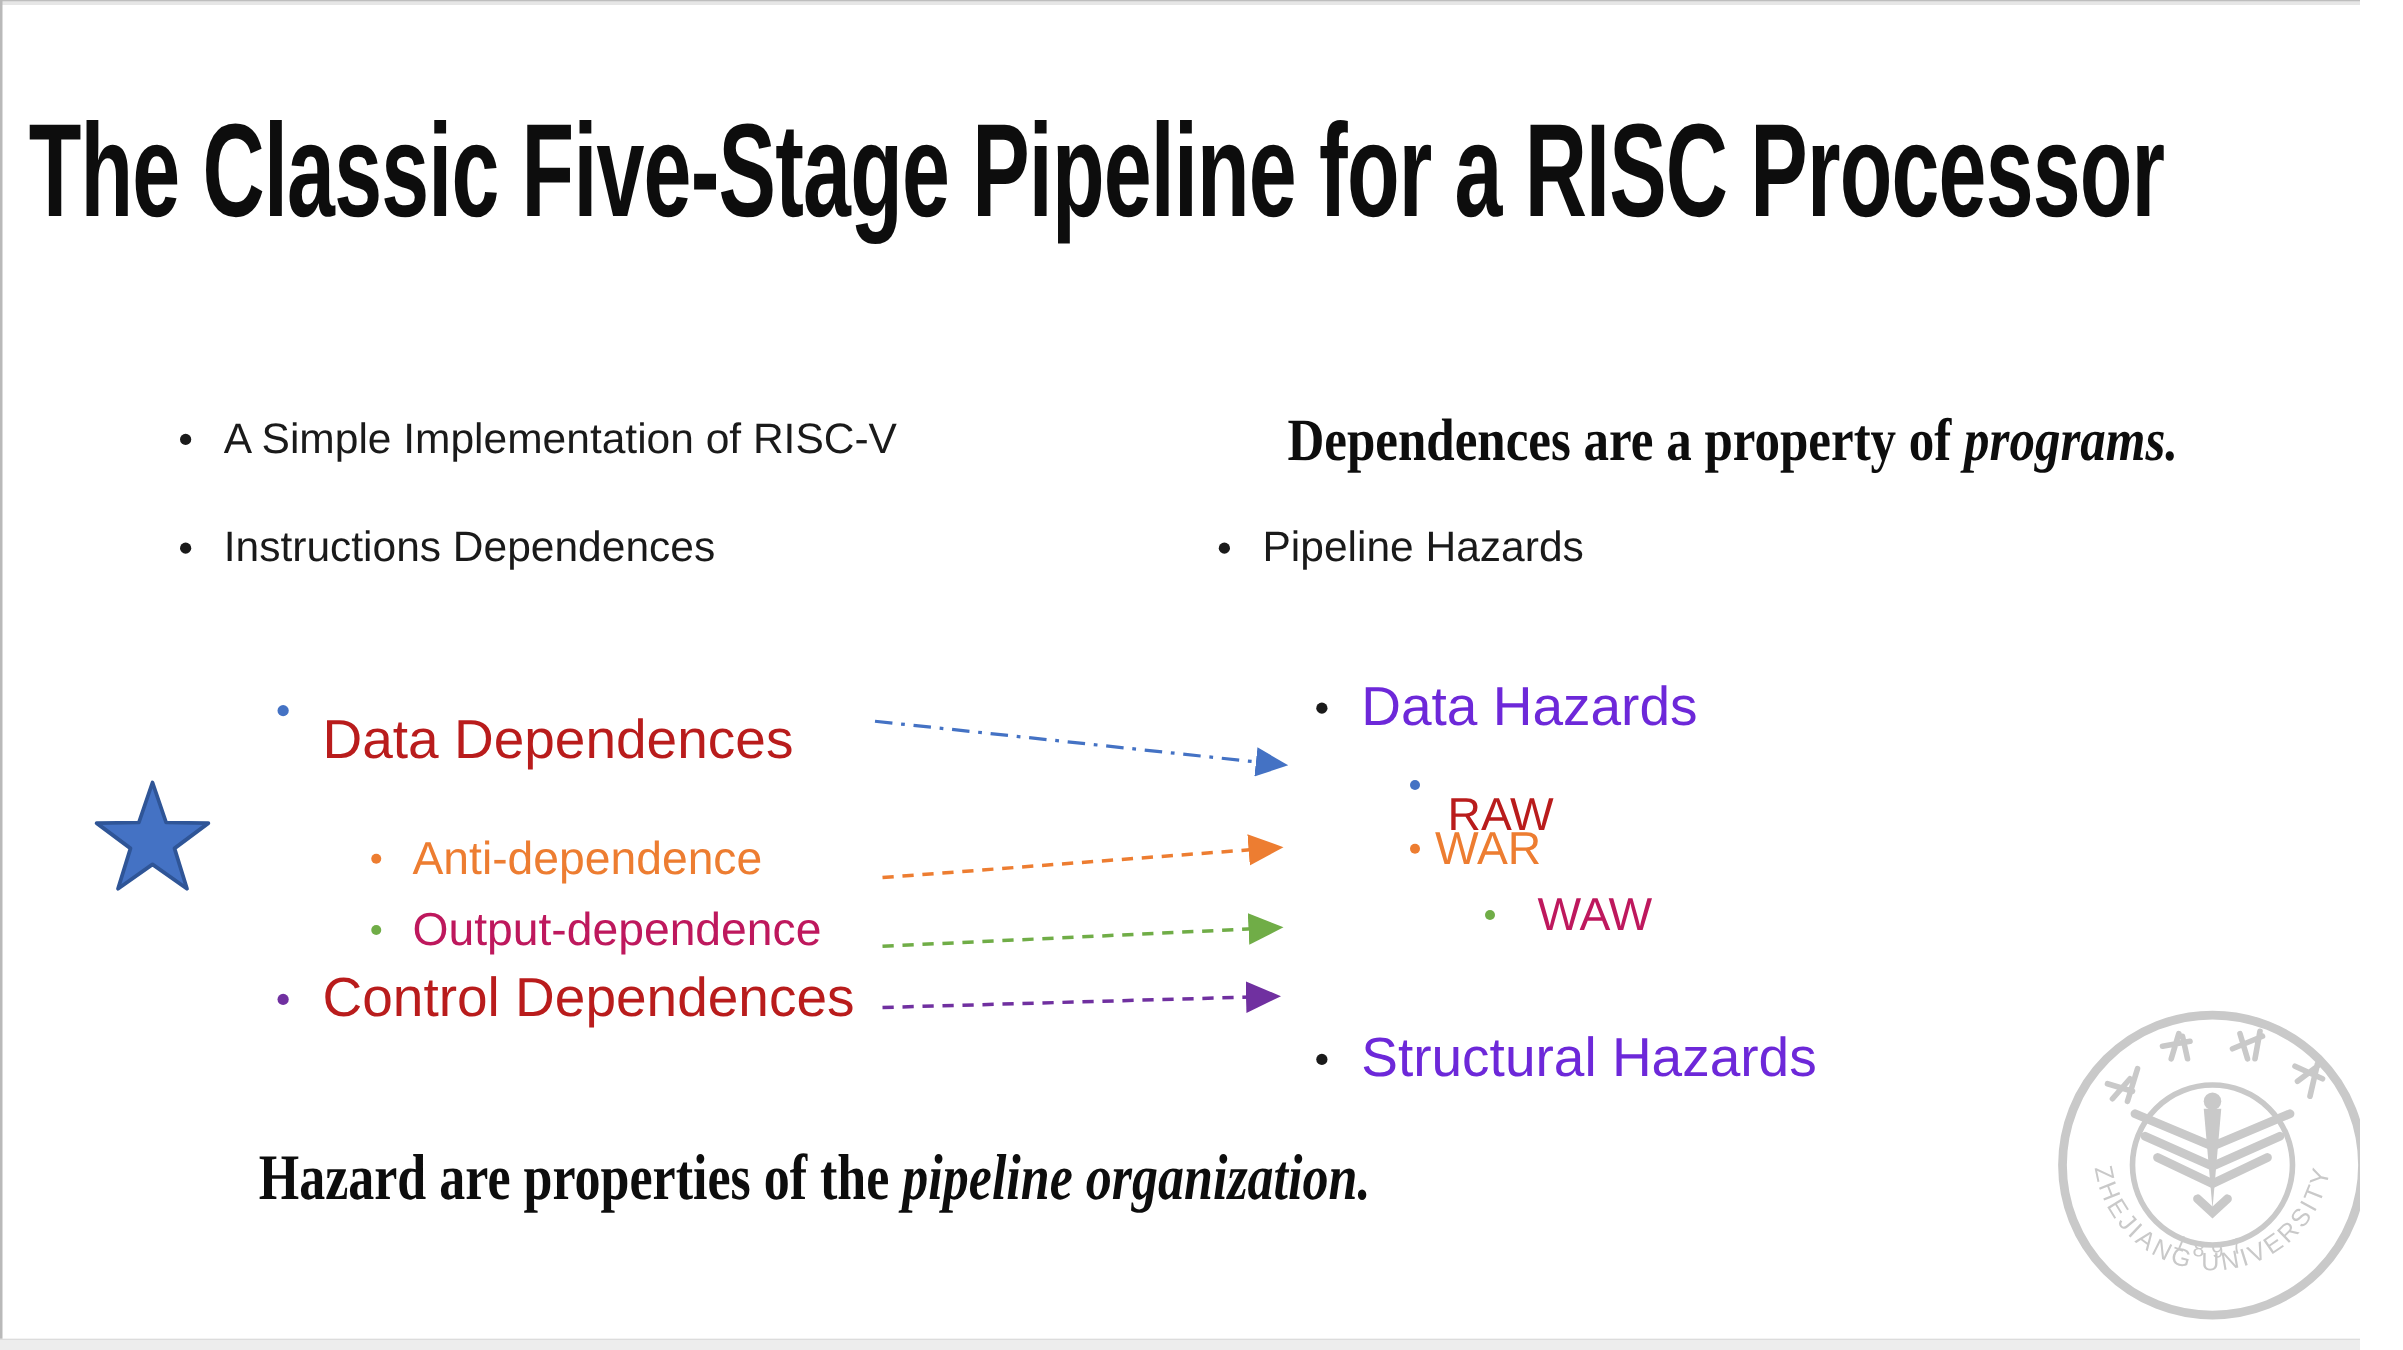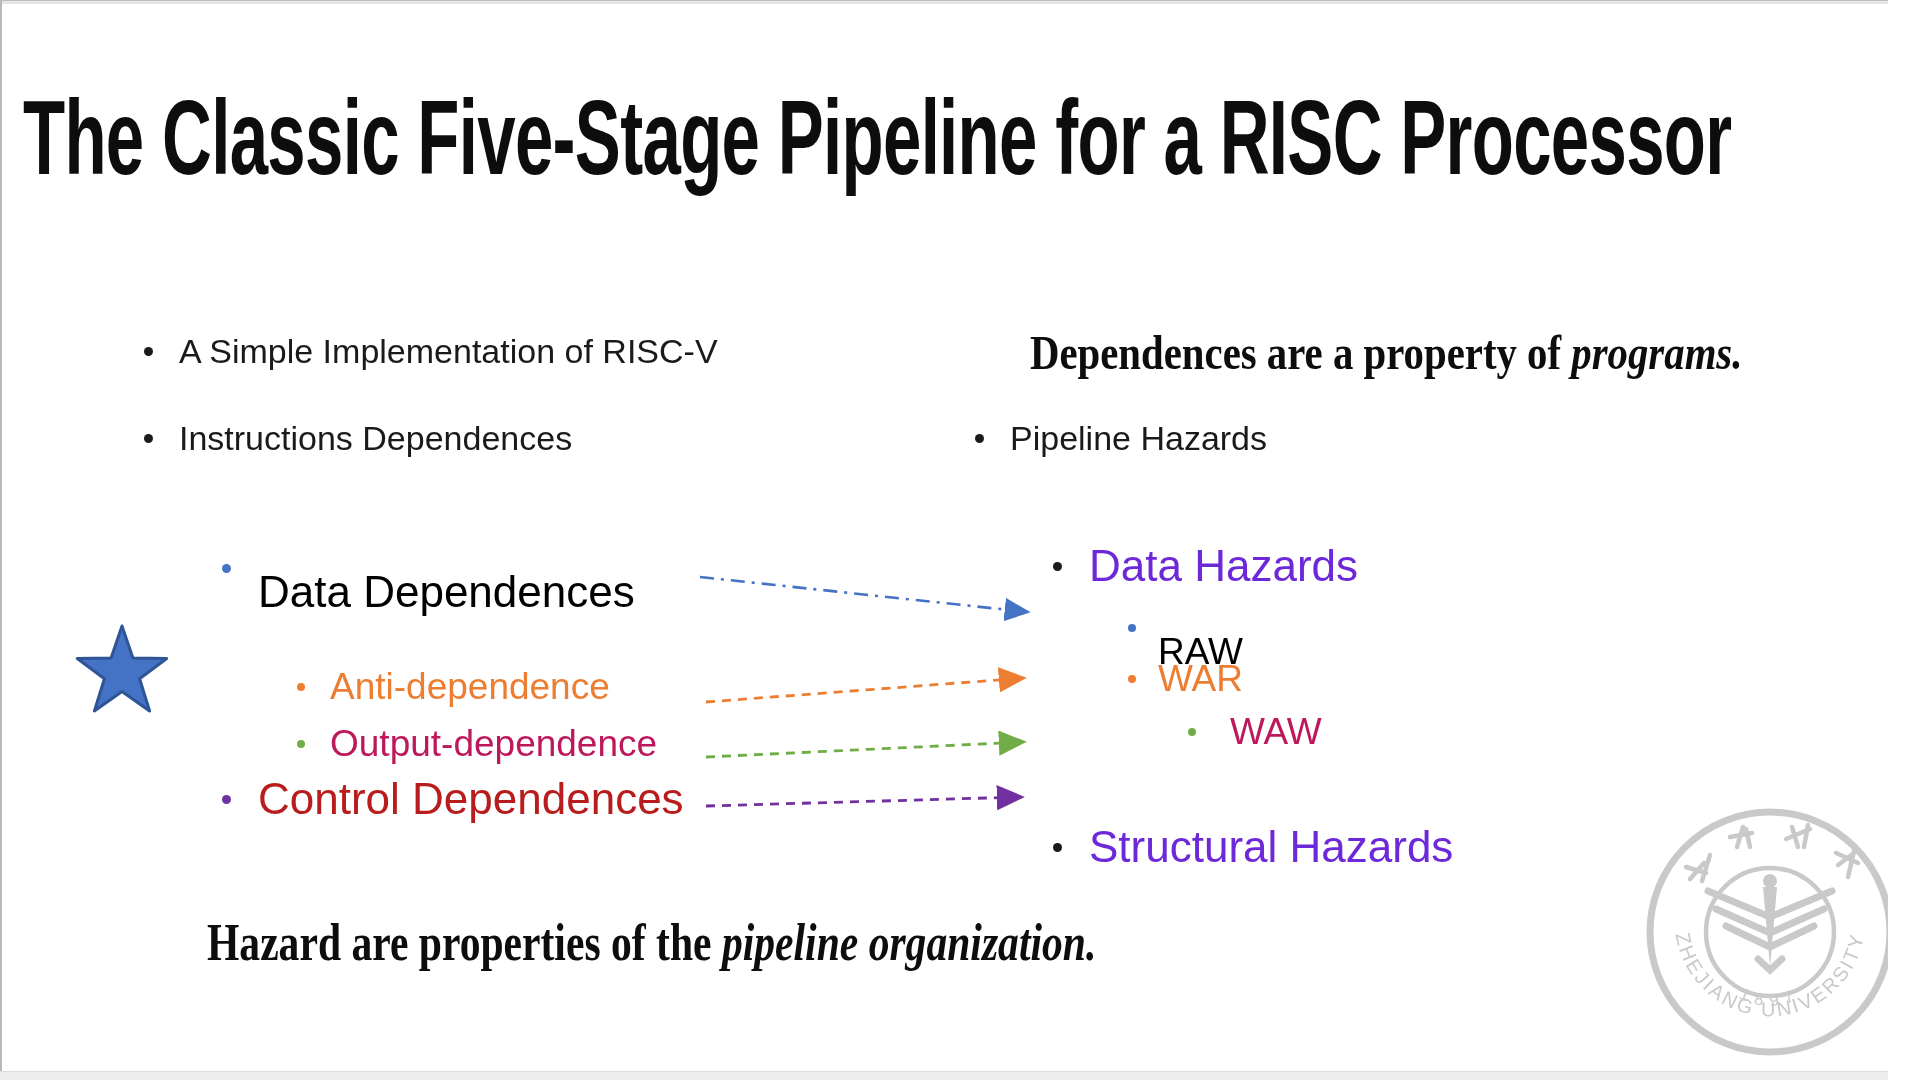--- a/index.html
+++ b/index.html
@@ -26,21 +26,21 @@
   .dot{border-radius:50%;flex:0 0 auto;}
 
   .b1{font-size:34px;height:50px;column-gap:26px;}
   .b1 .dot{width:9px;height:9px;background:#1a1a1a;}
 
   .lvl1{font-size:44px;height:48px;column-gap:27px;}
   .lvl1 .dot{width:9px;height:9px;}
   .lvl2{font-size:37px;height:42px;column-gap:25px;}
   .lvl2 .dot{width:8px;height:8px;}
 
-  .c-blue{color:#000000;margin-top:48px;}   .d-blue{background:#4472C4;}
+  .c-blue{color:#b91c1c;margin-top:48px;}   .d-blue{background:#4472C4;}
   .c-orange{color:#ED7D31;text-align:right;} .d-orange{background:#ED7D31;}
   .c-green{color:#be185d;}  .d-green{background:#70AD47;}
   .c-purple{color:#b91c1c;} .d-purple{background:#7030A0;}
   .c-black{color:#6d28d9;}  .d-black{background:#1a1a1a;}
 
   .serif-note{
     position:absolute;
     font-family:"Liberation Serif", serif;font-weight:bold;
     white-space:nowrap;color:#0d0d0d;
   }
@@ -95,21 +95,21 @@
   </div>
 
   <div class="li lvl1" style="left:1053px;top:542px">
     <span class="dot d-black"></span>
     <span class="c-black">Data Hazards</span>
   </div>
   <div class="li lvl2" style="left:1128px;top:607px;column-gap:22px">
     <span class="dot d-blue"></span>
     <span class="c-blue">RAW</span>
   </div>
-  <div class="li lvl2" style="left:1128px;top:658px;column-gap:22px">
+  <div class="li lvl2" style="left:1128px;top:658px;column-gap:12px">
     <span class="dot d-orange"></span>
     <span class="c-orange">WAR</span>
   </div>
   <div class="li lvl2" style="left:1188px;top:711px;column-gap:34px">
     <span class="dot d-green"></span>
     <span class="c-green">WAW</span>
   </div>
   <div class="li lvl1" style="left:1053px;top:823px">
     <span class="dot d-black"></span>
     <span class="c-black">Structural Hazards</span>

